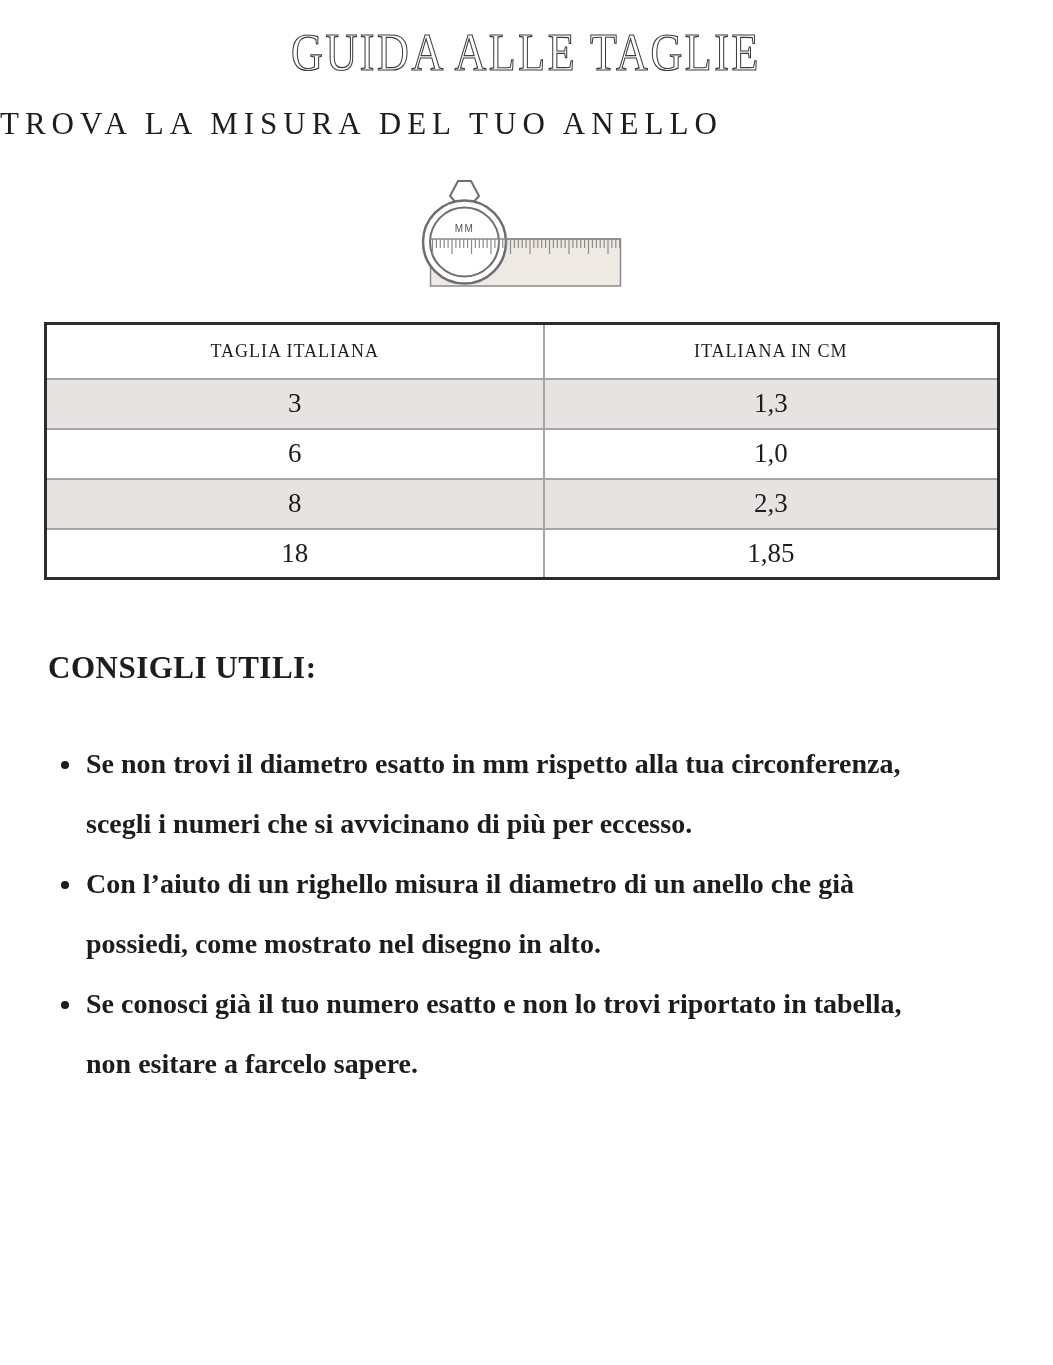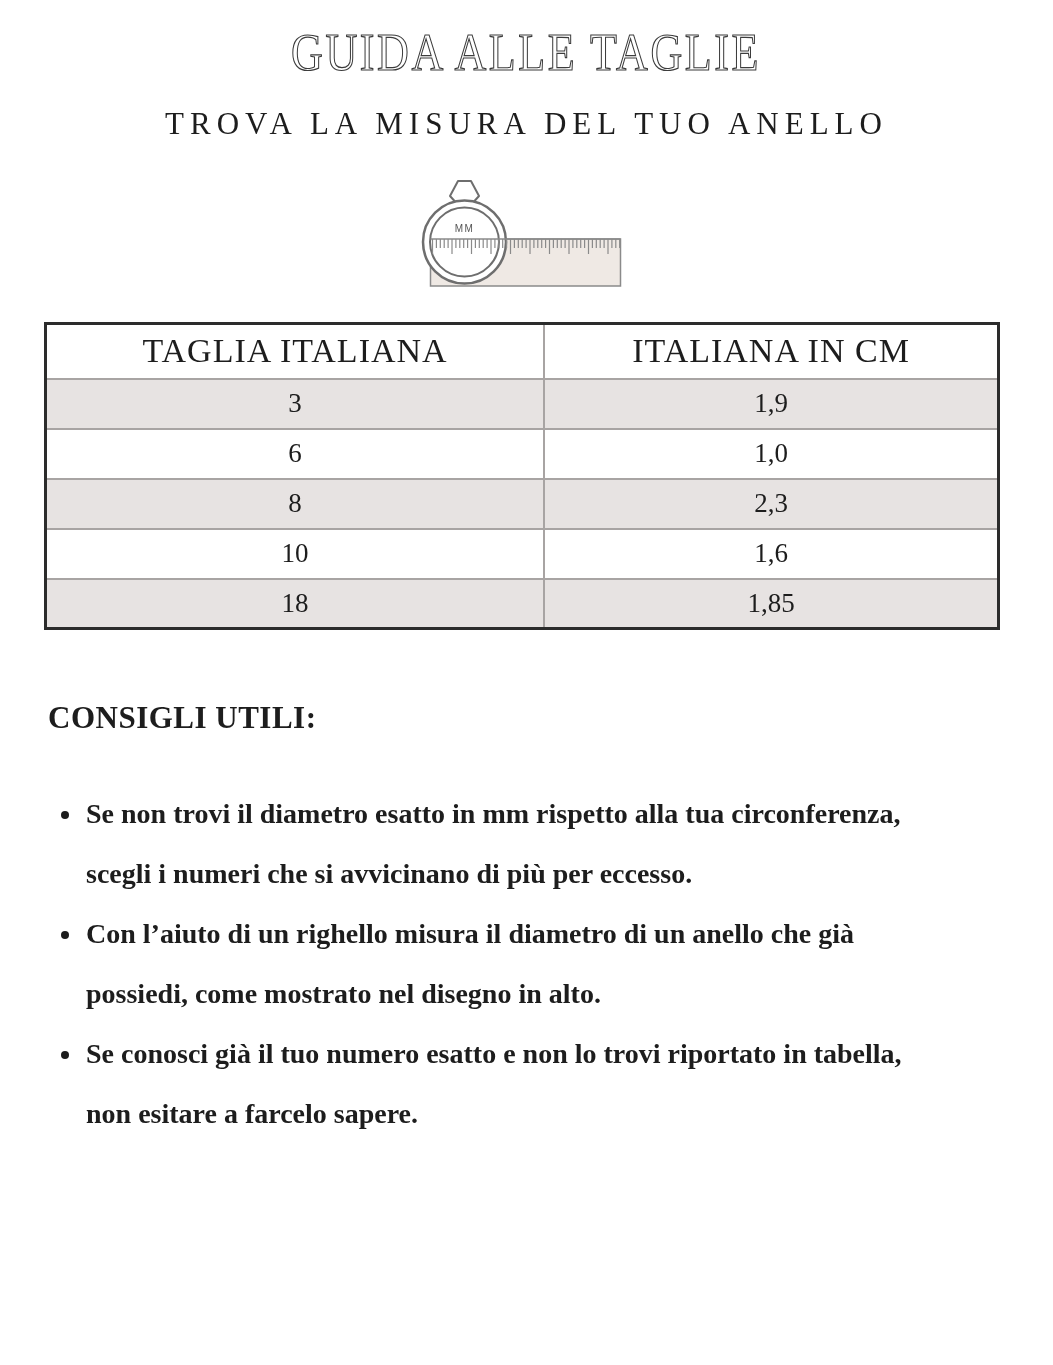--- a/index.html
+++ b/index.html
@@ -12,32 +12,32 @@
     --text:#1d1d1d;
   }
   *{box-sizing:border-box;}
   html,body{margin:0;padding:0;}
   body{
     width:1053px;height:1365px;overflow:hidden;background:#ffffff;
     font-family:"Liberation Serif", serif;color:var(--text);
   }
   .title-svg{display:block;margin:20px auto 0;}
   .subtitle{
-    margin:24px 0 0;text-align:center;font-weight:normal;
+    margin:24px 0 0;text-align:left;font-weight:normal;
     font-size:31px;letter-spacing:6px;color:var(--text);
   }
   .illustration{width:230px;margin:22px auto 0;}
   .size-table{
     border-collapse:collapse;margin:22px 0 0 44px;width:956px;
     border:3px solid var(--table-border-outer);
     text-align:center;
   }
   .size-table th{
     border:2px solid var(--table-border-inner);
-    height:55px;font-weight:normal;font-size:34px;letter-spacing:1px;
+    height:55px;font-weight:normal;font-size:18px;letter-spacing:1px;
   }
   .size-table td{
     border:2px solid var(--table-border-inner);
     height:50px;font-size:27px;
   }
   .size-table tbody tr:nth-child(odd){background:var(--row-shaded);}
   .tips-heading{
     margin:70px 0 0 48px;font-size:31px;font-weight:bold;letter-spacing:0.5px;
   }
   .tips-list{
@@ -128,33 +128,29 @@
   <table class="size-table">
     <thead>
       <tr>
         <th>TAGLIA ITALIANA</th>
         <th>ITALIANA IN CM</th>
       </tr>
     </thead>
     <tbody>
       <tr>
         <td>3</td>
-        <td>1,9</td>
+        <td>1,3</td>
       </tr>
       <tr>
         <td>6</td>
         <td>1,0</td>
       </tr>
       <tr>
         <td>8</td>
         <td>2,3</td>
-      </tr>
-      <tr>
-        <td>10</td>
-        <td>1,6</td>
       </tr>
       <tr>
         <td>18</td>
         <td>1,85</td>
       </tr>
     </tbody>
   </table>
 
   <h3 class="tips-heading">CONSIGLI UTILI:</h3>
   <ul class="tips-list">

